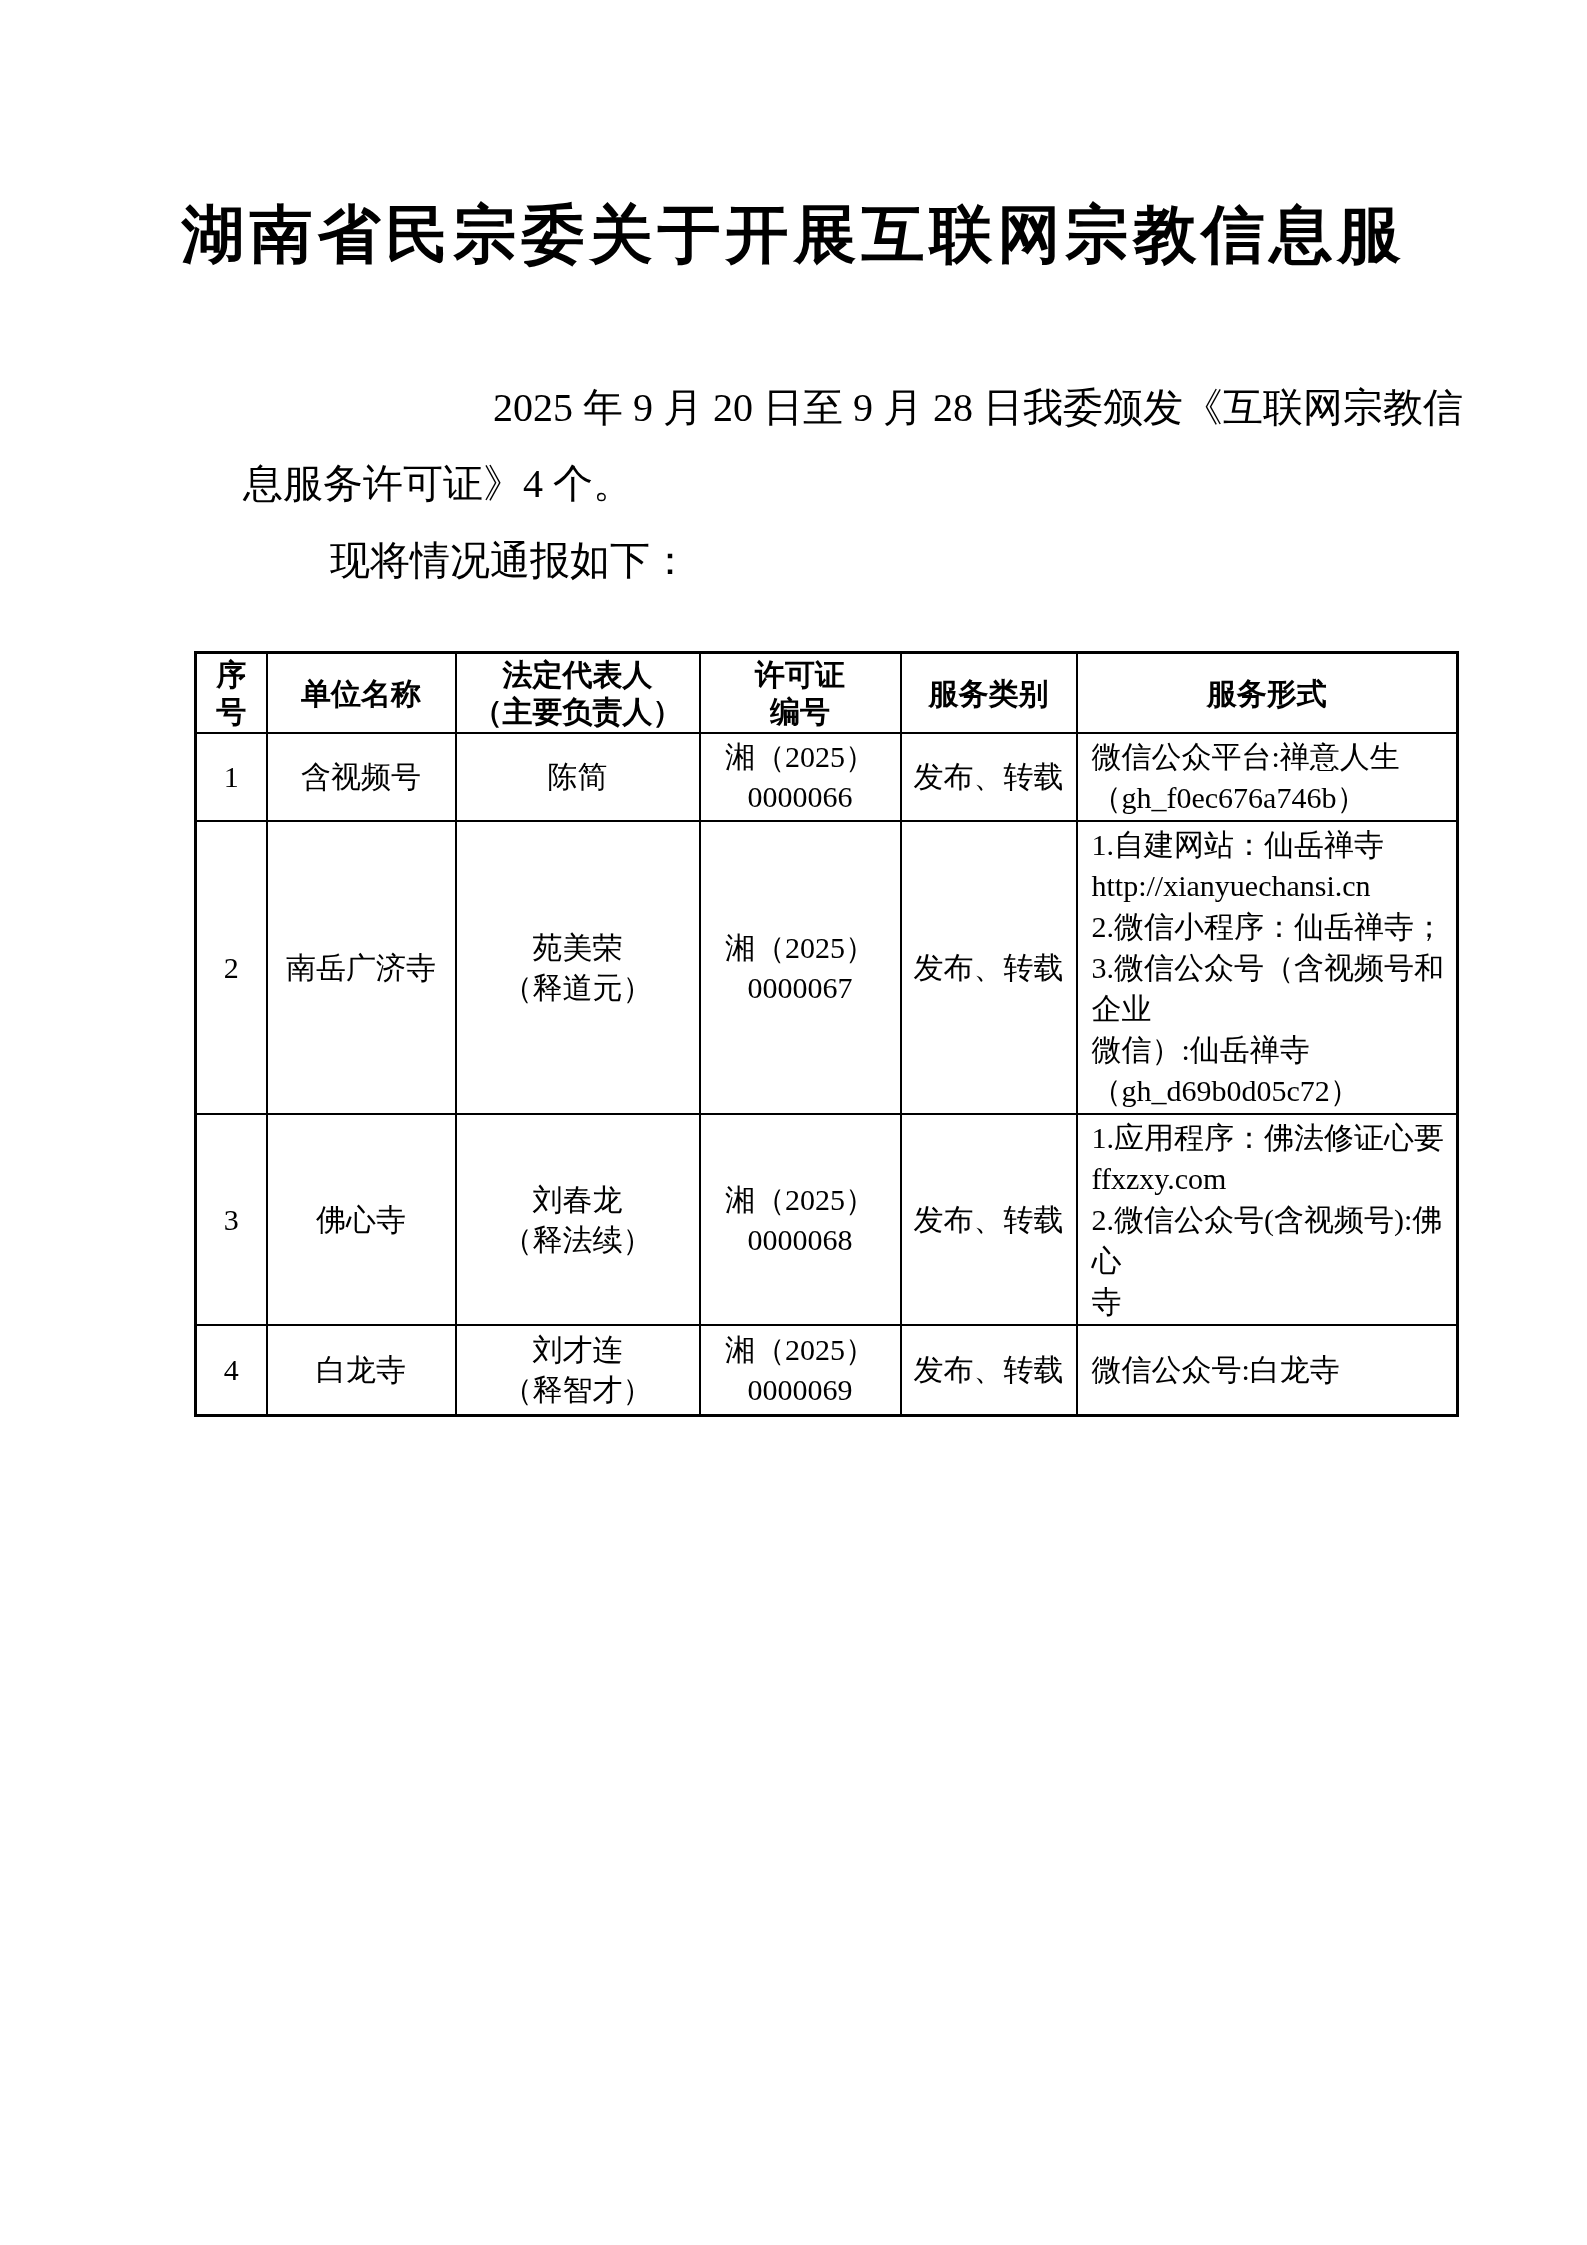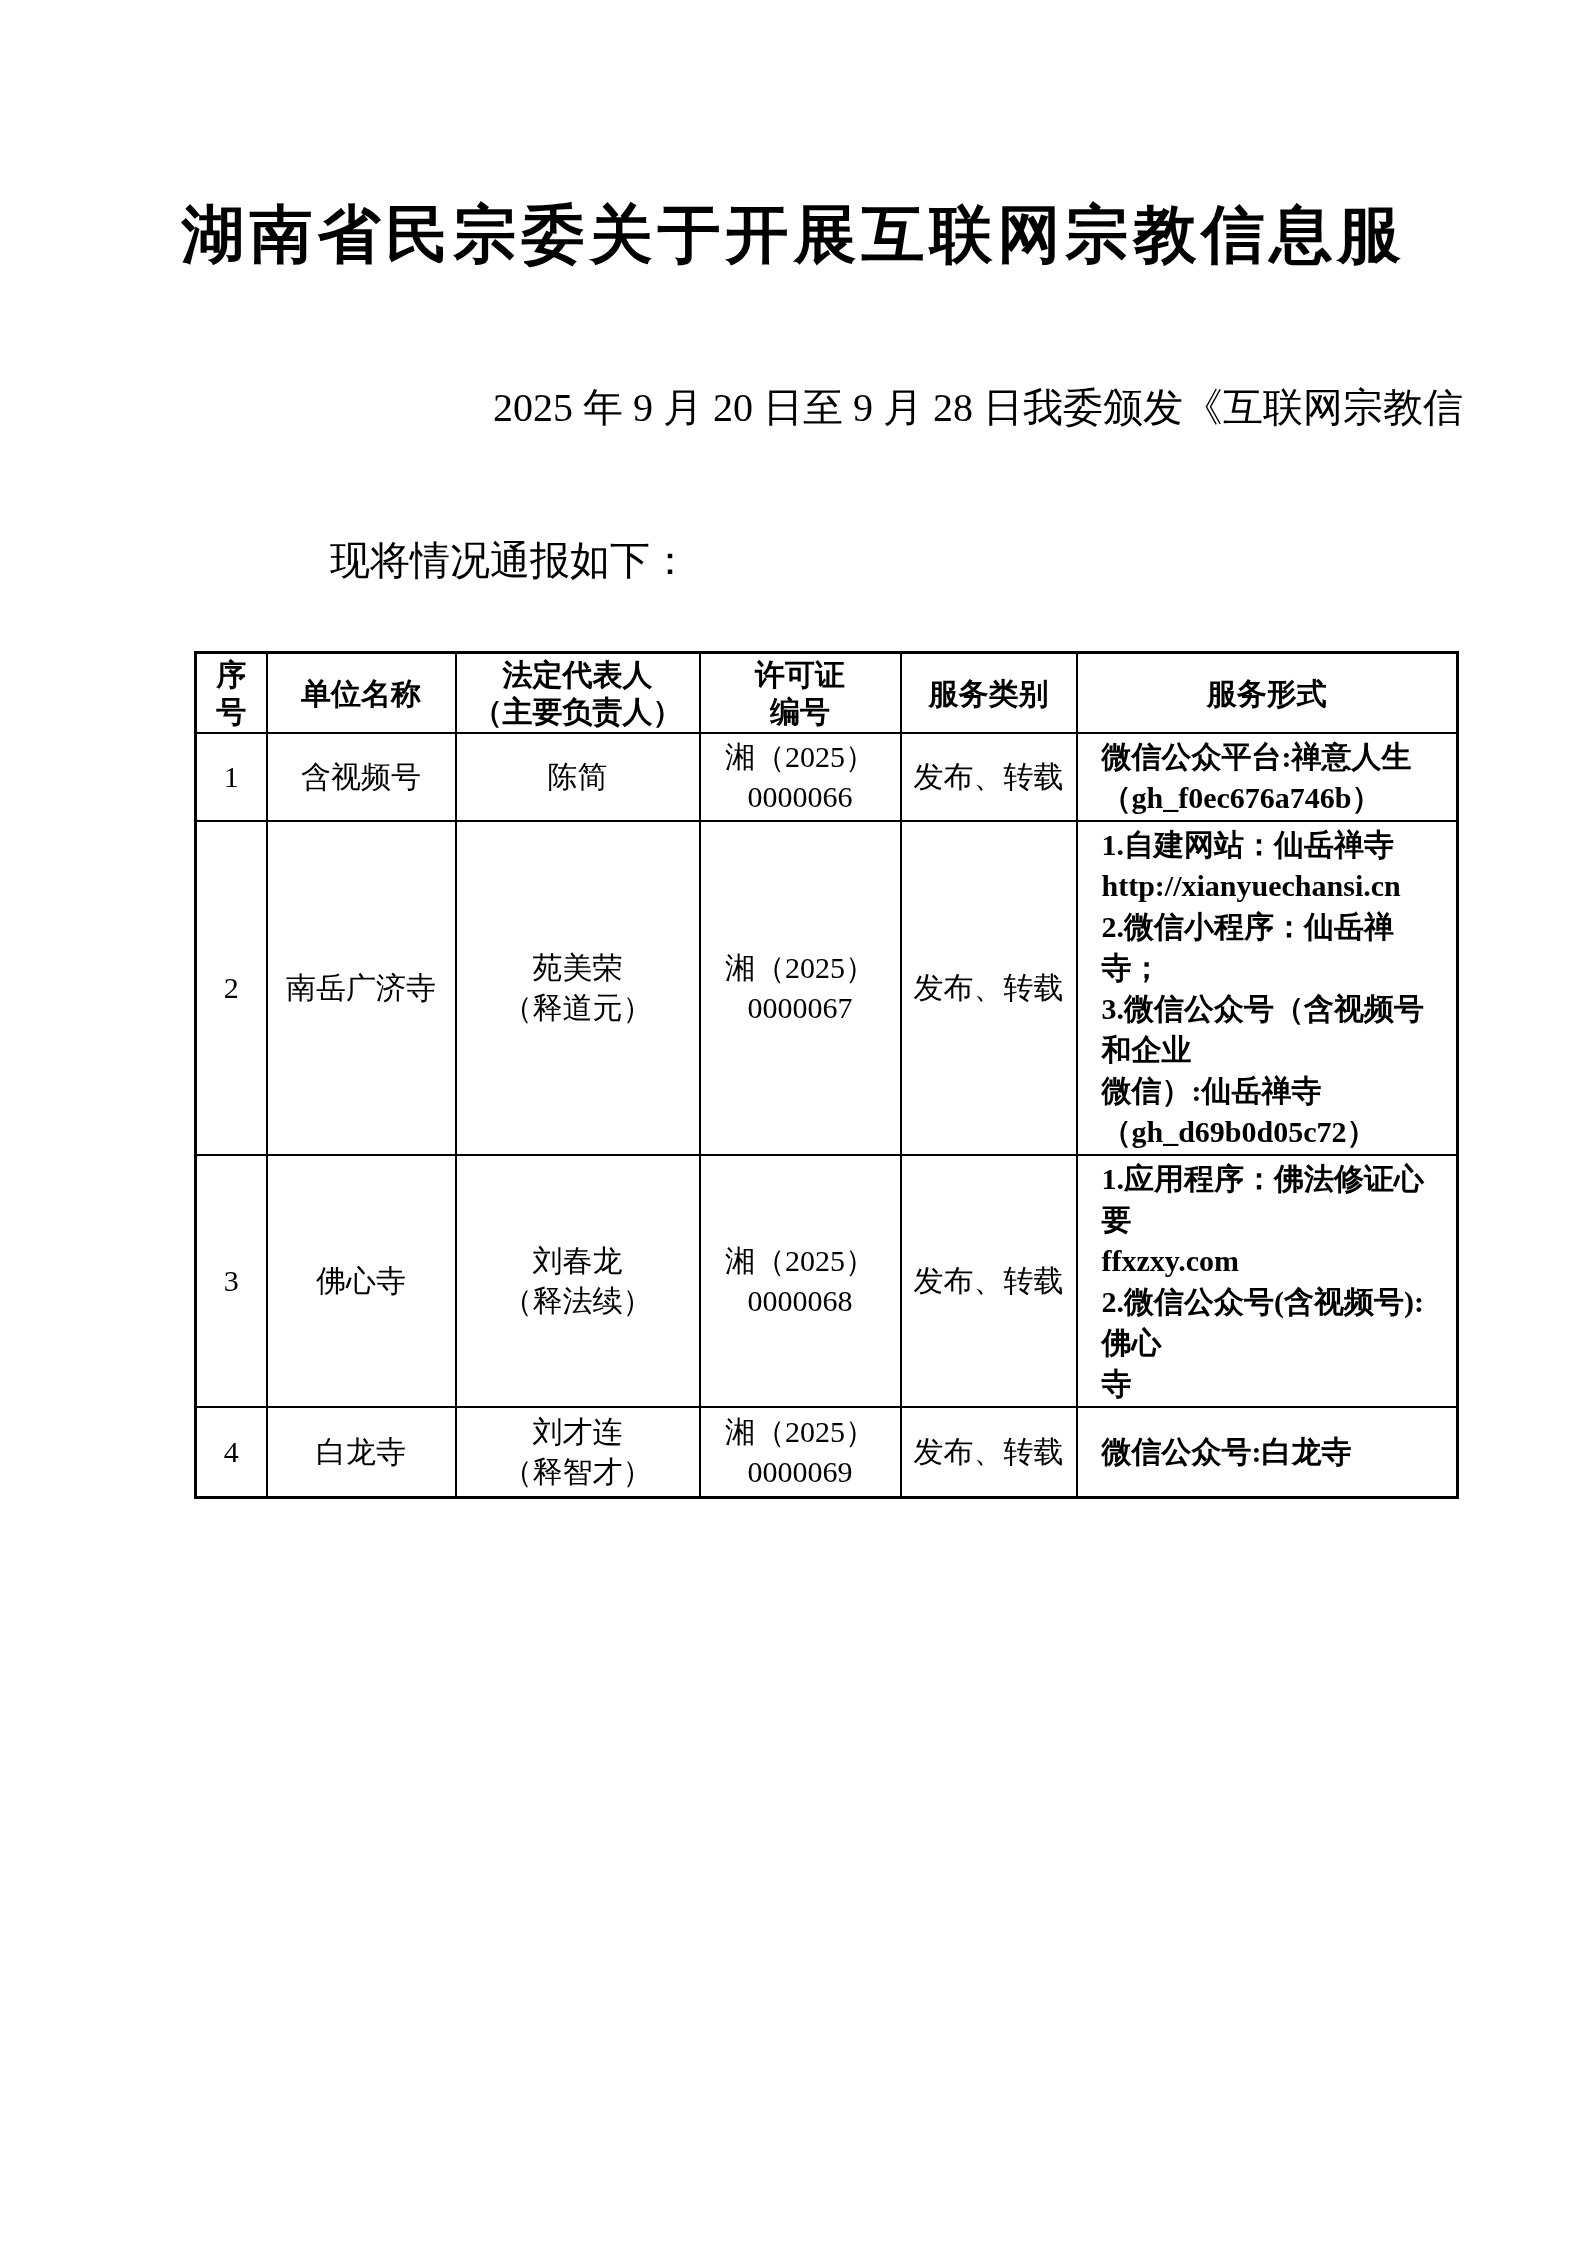--- a/index.html
+++ b/index.html
@@ -72,41 +72,41 @@
     font-size: 30px;
     line-height: 37px;
   }
   .license-table td {
     font-family: "Liberation Serif", "DejaVu Serif", serif;
     font-size: 30px;
     line-height: 40px;
   }
   .license-table td.c-form {
     text-align: left;
-    padding-left: 24px;
+    padding-left: 14px;
     padding-right: 10px;
     line-height: 41px;
-    font-weight: bold;
   }
   tr.h-head { height: 80px; }
   tr.h-r1 { height: 85px; }
   tr.h-r2 { height: 248px; }
   tr.h-r3 { height: 164px; }
   tr.h-r4 { height: 90px; }
 </style>
 </head>
 <body>
 
 <div class="page">
 
   <div class="doc-title">
     <div>湖南省民宗委关于开展互联网宗教信息服</div>
   </div>
 
   <div class="intro-line l1 indent">2025 年 9 月 20 日至 9 月 28 日我委颁发《互联网宗教信</div>
+  <div class="intro-line l2">息服务许可证》4 个。</div>
   <div class="intro-line l3 indent">现将情况通报如下：</div>
 
   <table class="license-table">
     <colgroup>
       <col style="width:71px">
       <col style="width:189px">
       <col style="width:244px">
       <col style="width:201px">
       <col style="width:176px">
       <col style="width:381px">

